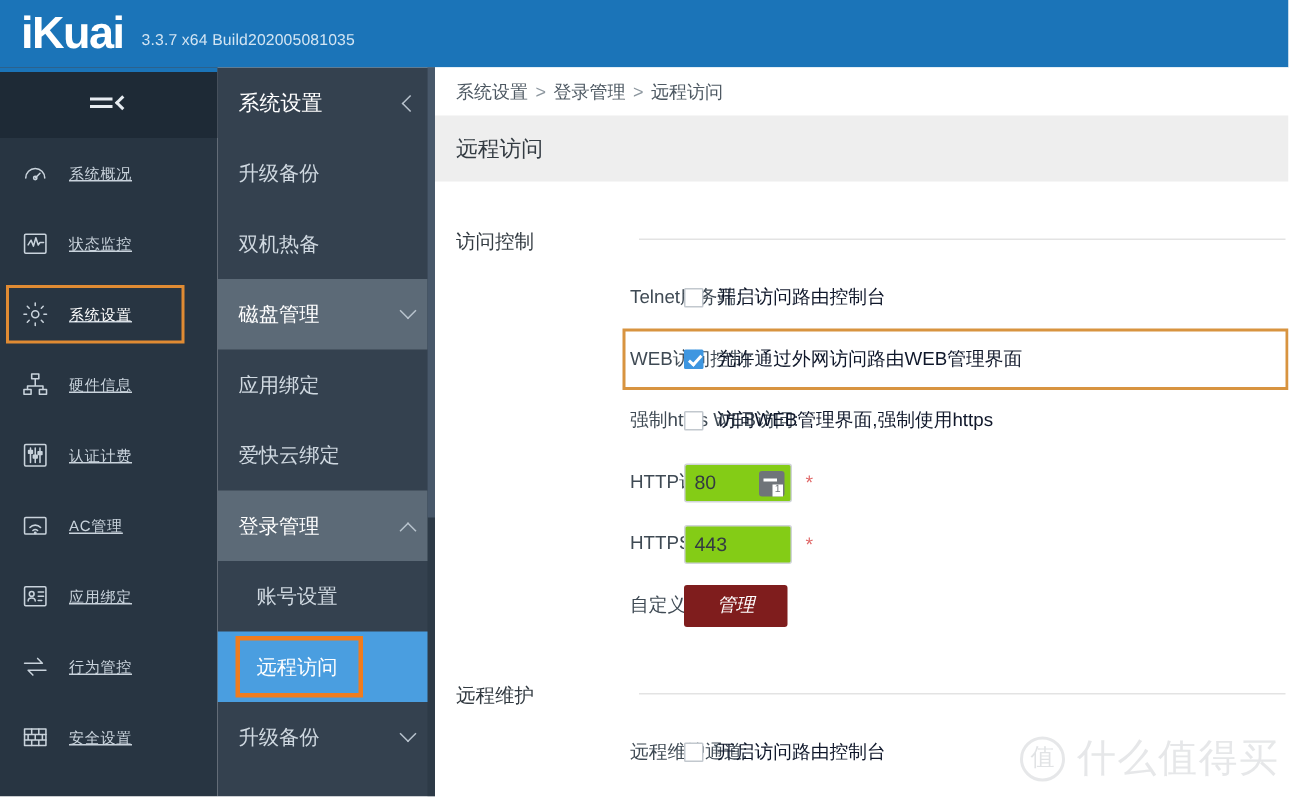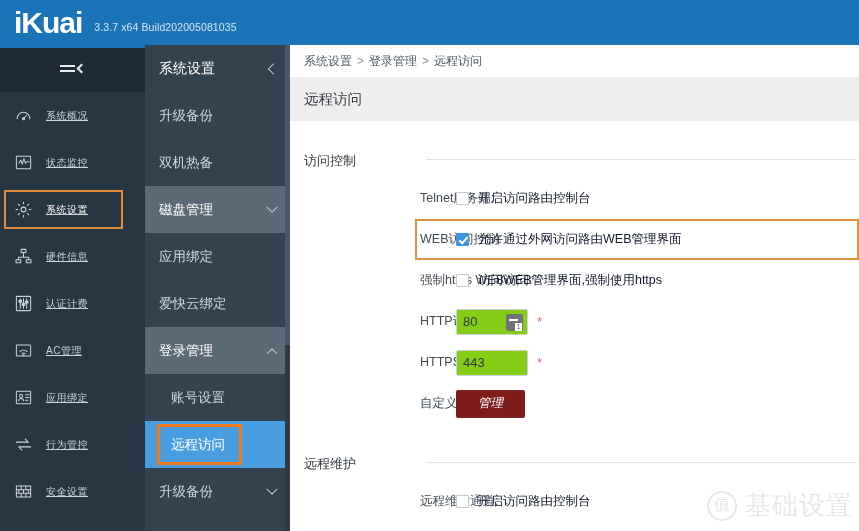--- a/index.html
+++ b/index.html
@@ -454,17 +454,17 @@
             <div class="fctrl">
               <span class="cbox"></span>
               <span class="cb-text">开启访问路由控制台</span>
             </div>
           </div>
         </div>
       </div>
 
     <div class="watermark">
       <span class="wm-circle">值</span>
-      <span class="wm-text">基础设置</span>
+      <span class="wm-text">什么值得买</span>
     </div>
   </div>
 
 </div>
 
 </body></html>

